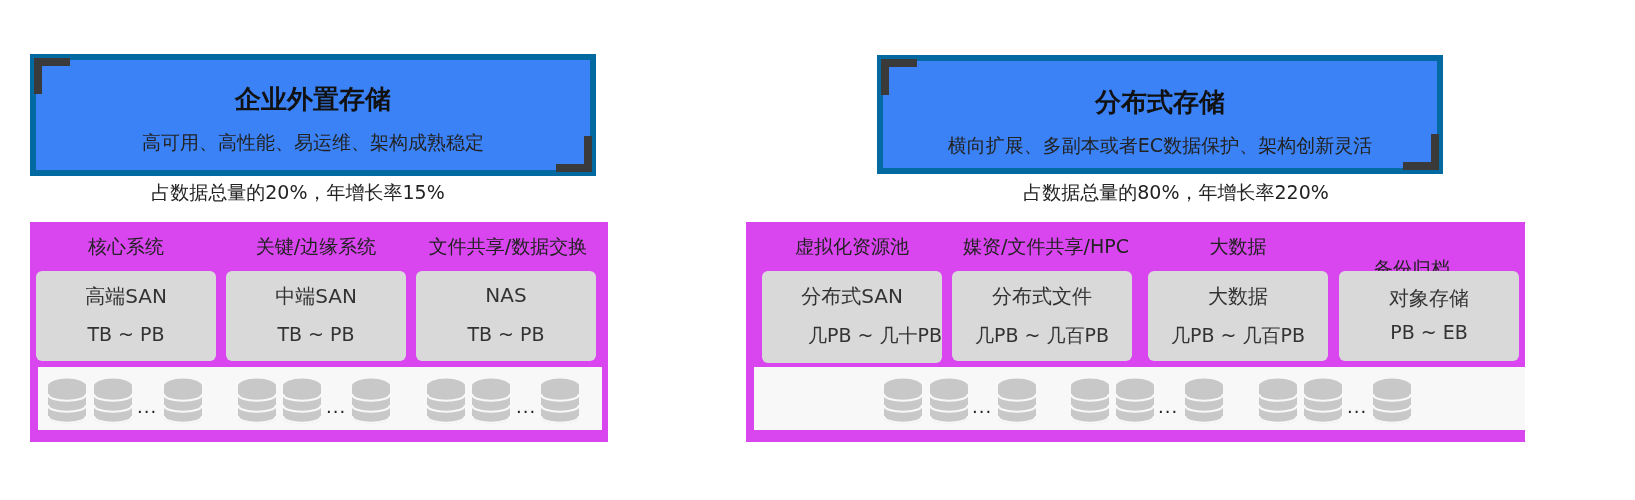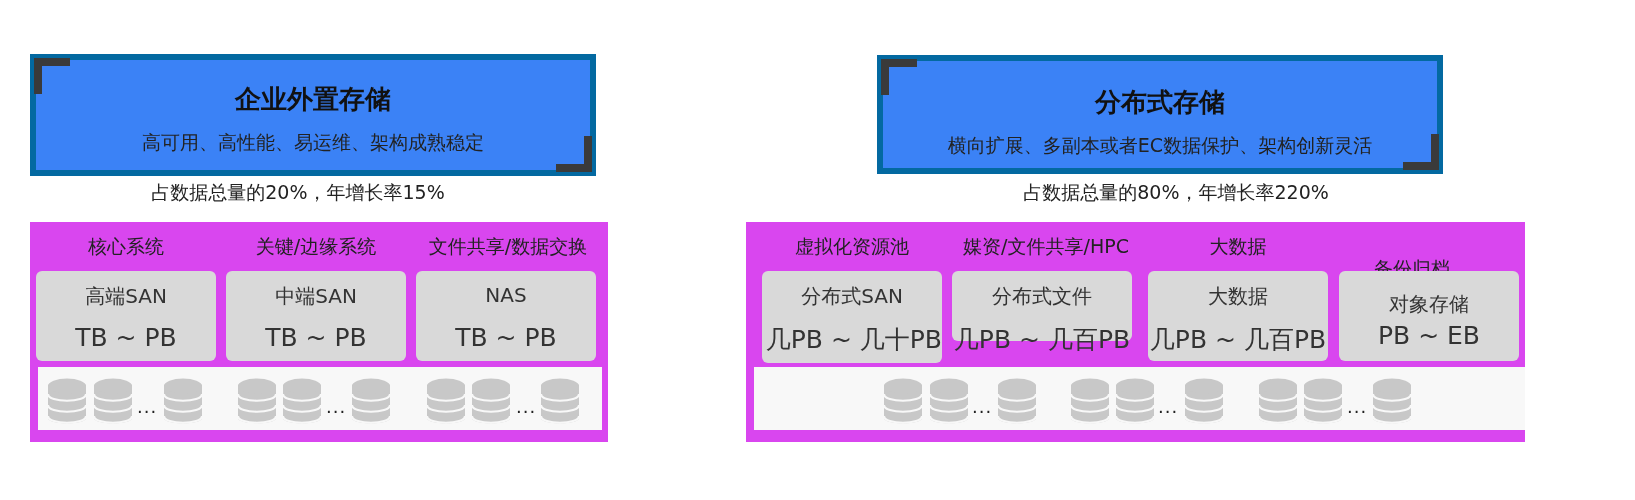--- a/index.html
+++ b/index.html
@@ -12,21 +12,21 @@
   .corner-br { position:absolute; right:-2px; bottom:-2px; width:36px; height:36px; }
   .corner-br::before { content:""; position:absolute; right:0; bottom:0; width:36px; height:8px; background:#3a3a3a; }
   .corner-br::after { content:""; position:absolute; right:0; bottom:0; width:8px; height:36px; background:#3a3a3a; }
   .box-title { position:absolute; left:0; right:0; text-align:center; font-weight:bold; font-size:26px; color:#111; }
   .box-sub { position:absolute; left:0; right:0; text-align:center; font-size:19px; color:#222; }
   .stat { position:absolute; text-align:center; font-size:19px; color:#222; white-space:nowrap; }
   .panel { position:absolute; background:#d946ef; }
   .cat { position:absolute; font-size:19px; color:#222; text-align:center; white-space:nowrap; }
   .card { position:absolute; background:#d9d9d9; border-radius:6px; text-align:center; }
   .card-name { position:absolute; left:0; right:0; font-size:20px; color:#333; }
-  .card-range { position:absolute; left:0; right:0; font-size:25px; color:#333; }
+  .card-range { position:absolute; left:0; right:0; font-size:19px; color:#333; }
   .disk-band { position:absolute; background:#f8f8f8; }
   .disk { position:absolute; width:38px; height:50px; }
   .dots { position:absolute; font-size:18px; color:#222; letter-spacing:1px; }
 </style>
 </head>
 <body>
 
 <div class="title-box" style="left:30px; top:54px; width:566px; height:122px;">
   <div class="corner-tl"></div>
   <div class="corner-br"></div>
@@ -67,30 +67,30 @@
 <div class="panel" style="left:746px; top:222px; width:779px; height:220px;">
   <div class="cat" style="left:16px; width:180px; top:12px;">虚拟化资源池</div>
   <div class="cat" style="left:200px; width:200px; top:12px;">媒资/文件共享/HPC</div>
   <div class="cat" style="left:402px; width:180px; top:12px;">大数据</div>
   <div class="cat" style="left:576px; width:180px; top:12px;margin-top:22px;">备份归档</div>
 
   <div class="card" style="left:16px; top:49px; width:180px; height:92px;">
     <div class="card-name" style="top:12px;">分布式SAN</div>
     <div class="card-range" style="top:52px;text-align:right;">几PB ~ 几十PB</div>
   </div>
-  <div class="card" style="left:206px; top:49px; width:180px; height:70px;">
+  <div class="card" style="left:206px; top:49px; width:180px; height:90px;">
     <div class="card-name" style="top:12px;">分布式文件</div>
     <div class="card-range" style="top:52px;">几PB ~ 几百PB</div>
   </div>
   <div class="card" style="left:402px; top:49px; width:180px; height:90px;">
     <div class="card-name" style="top:12px;">大数据</div>
     <div class="card-range" style="top:52px;">几PB ~ 几百PB</div>
   </div>
   <div class="card" style="left:593px; top:49px; width:180px; height:90px;">
-    <div class="card-name" style="top:20px;">对象存储</div>
+    <div class="card-name" style="top:14px;">对象存储</div>
     <div class="card-range" style="top:50px;">PB ~ EB</div>
   </div>
 
   <div class="disk-band" style="left:8px; top:145px; width:771px; height:63px;"></div>
 </div>
 
 <svg width="0" height="0" style="position:absolute">
   <defs>
     <g id="diskShape">
       <path d="M0,9 C0,2 38,2 38,9 L38,41 C38,48 0,48 0,41 Z" fill="#c8c8c8"></path>

